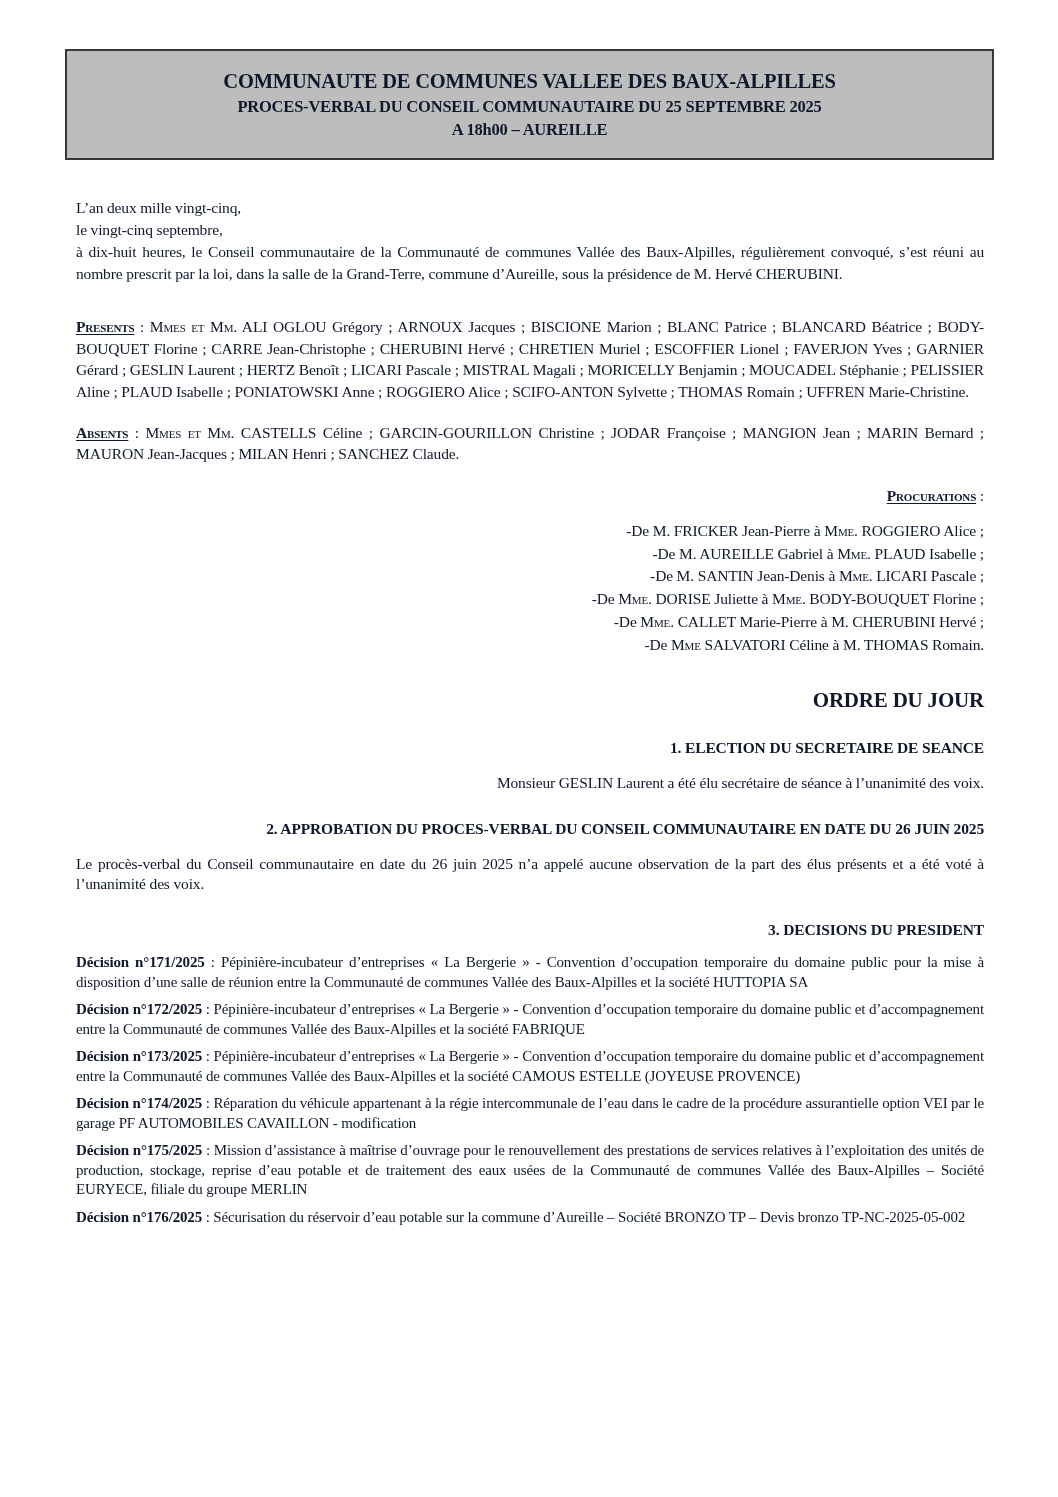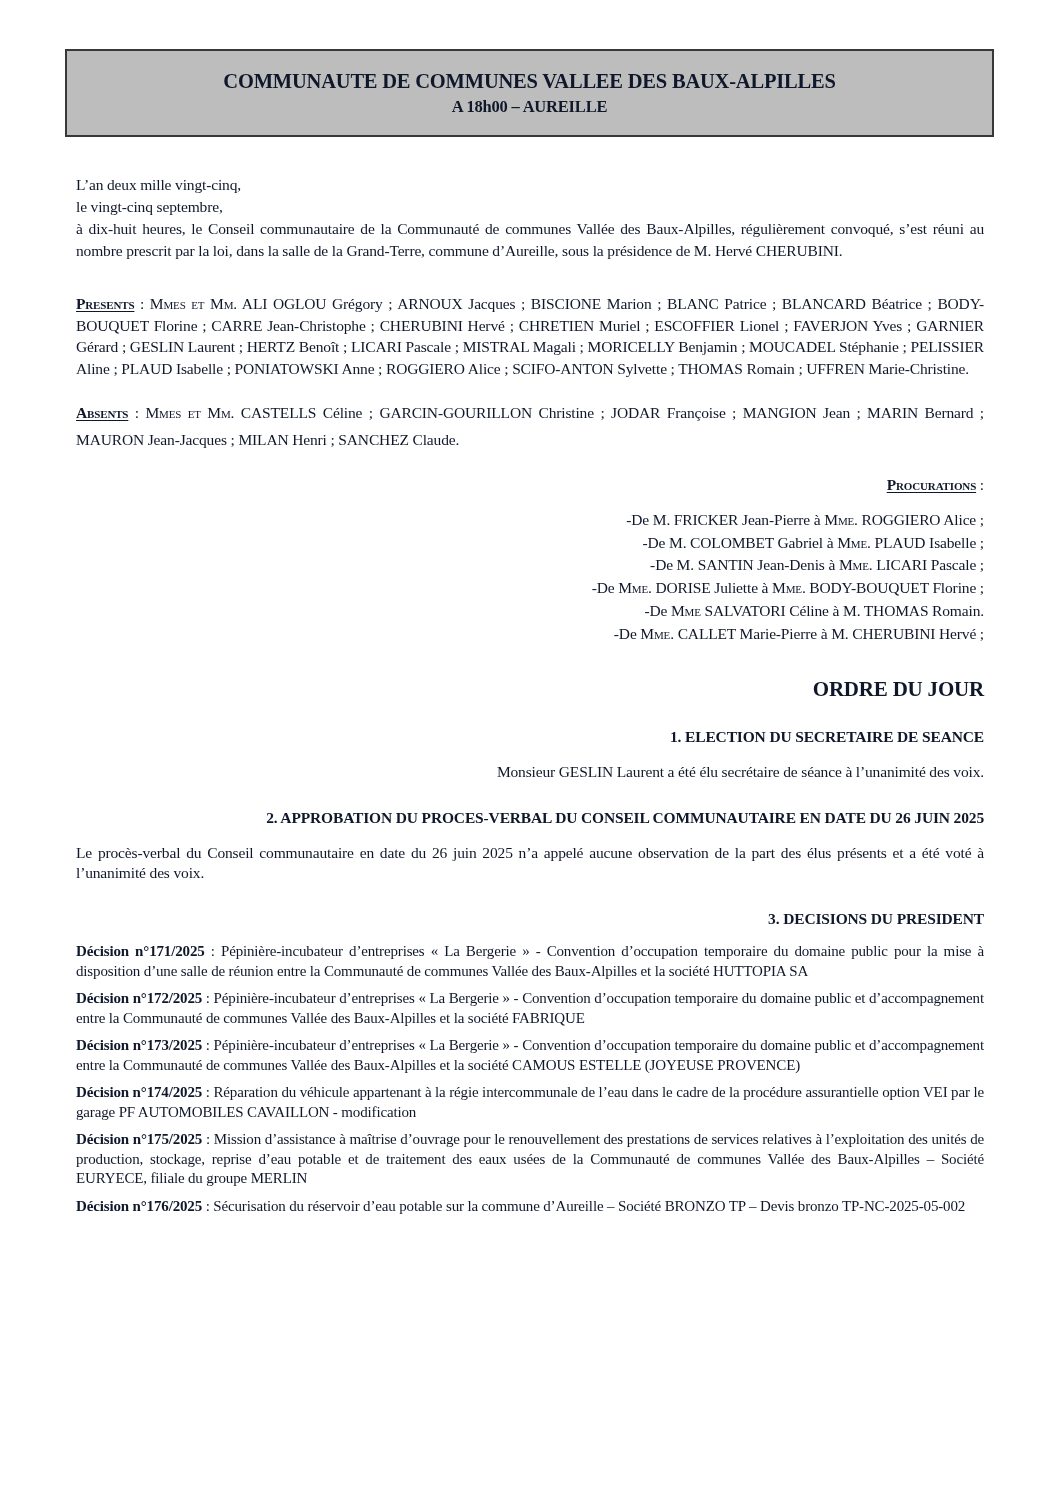--- a/index.html
+++ b/index.html
@@ -25,21 +25,21 @@
   .hb3 { font-size: 16.5px; font-weight: bold; line-height: 23px; letter-spacing: -0.2px; }
 
   .content { margin: 0 74px 0 76px; font-size: 15.5px; letter-spacing: -0.15px; }
 
   .just { text-align: justify; }
   p, h1, h2, ul { margin: 0; padding: 0; text-align: right; }
 
   .intro { margin-top: 37px; line-height: 22px; }
 
   .presents { margin-top: 31px; line-height: 21.5px; }
-  .absents  { margin-top: 20px; line-height: 27px; }
+  .absents  { margin-top: 20px; line-height: 21px; }
   .proc-label { margin-top: 21px; line-height: 21px; }
 
   .sc { font-variant: small-caps; }
   .b  { font-weight: bold; }
   .u  { text-decoration: underline; text-underline-offset: 2px; }
 
   .proc-list { list-style: none; margin-top: 14px; }
   .proc-list li { padding-left: 33px; line-height: 22.7px; }
   .bullet { display: inline-block; width: 29px; }
 
@@ -69,44 +69,45 @@
     letter-spacing: 0;
   }
 </style>
 </head>
 <body>
 
 <div class="page">
 
   <div class="header-box">
     <div class="hb1">COMMUNAUTE DE COMMUNES VALLEE DES BAUX-ALPILLES</div>
+    <div class="hb2">PROCES-VERBAL DU CONSEIL COMMUNAUTAIRE DU 25 SEPTEMBRE 2025</div>
     <div class="hb3">A 18h00 – AUREILLE</div>
   </div>
 
   <div class="content">
 
     <div class="intro">
       <div>L’an deux mille vingt-cinq,</div>
       <div>le vingt-cinq septembre,</div>
       <div class="just">à dix-huit heures, le Conseil communautaire de la Communauté de communes Vallée des Baux-Alpilles, régulièrement convoqué, s’est réuni au nombre prescrit par la loi, dans la salle de la Grand-Terre, commune d’Aureille, sous la présidence de M. Hervé CHERUBINI.</div>
     </div>
 
     <p class="presents just"><span class="sc b u">Presents</span><span> : </span><span class="sc">Mmes et Mm.</span><span> ALI OGLOU Grégory ; ARNOUX Jacques ; BISCIONE Marion ; BLANC Patrice ; BLANCARD Béatrice ; BODY-BOUQUET Florine ; CARRE Jean-Christophe ; CHERUBINI Hervé ; CHRETIEN Muriel ; ESCOFFIER Lionel ; FAVERJON Yves ; GARNIER Gérard ; GESLIN Laurent ; HERTZ Benoît ; LICARI Pascale ; MISTRAL Magali ; MORICELLY Benjamin ; MOUCADEL Stéphanie ; PELISSIER Aline ; PLAUD Isabelle ; PONIATOWSKI Anne ; ROGGIERO Alice ; SCIFO-ANTON Sylvette ; THOMAS Romain ; UFFREN Marie-Christine.</span></p>
 
     <p class="absents just"><span class="sc b u">Absents</span><span> : </span><span class="sc">Mmes et Mm.</span><span> CASTELLS Céline ; GARCIN-GOURILLON Christine ; JODAR Françoise ; MANGION Jean ; MARIN Bernard ; MAURON Jean-Jacques ; MILAN Henri ; SANCHEZ Claude.</span></p>
 
     <p class="proc-label"><span class="sc b u">Procurations</span><span> :</span></p>
 
     <ul class="proc-list">
         <li><span class="bullet">-</span><span><span>De M. FRICKER Jean-Pierre à </span><span class="sc">Mme.</span><span> ROGGIERO Alice ;</span></span></li>
-        <li><span class="bullet">-</span><span><span>De M. COLOMBET Gabriel à </span><span class="sc">Mme.</span><span> PLAUD Isabelle ;</span></span></li>
+        <li><span class="bullet">-</span><span><span>De M. AUREILLE Gabriel à </span><span class="sc">Mme.</span><span> PLAUD Isabelle ;</span></span></li>
         <li><span class="bullet">-</span><span><span>De M. SANTIN Jean-Denis à </span><span class="sc">Mme.</span><span> LICARI Pascale ;</span></span></li>
         <li><span class="bullet">-</span><span><span>De </span><span class="sc">Mme.</span><span> DORISE Juliette à </span><span class="sc">Mme.</span><span> BODY-BOUQUET Florine ;</span></span></li>
+        <li><span class="bullet">-</span><span><span>De </span><span class="sc">Mme.</span><span> CALLET Marie-Pierre à M. CHERUBINI Hervé ;</span></span></li>
         <li><span class="bullet">-</span><span><span>De </span><span class="sc">Mme</span><span> SALVATORI Céline à M. THOMAS Romain.</span></span></li>
-        <li><span class="bullet">-</span><span><span>De </span><span class="sc">Mme.</span><span> CALLET Marie-Pierre à M. CHERUBINI Hervé ;</span></span></li>
       </ul>
 
     <h1 class="ordre">ORDRE DU JOUR</h1>
 
     <h2 class="sec sec-first">1. ELECTION DU SECRETAIRE DE SEANCE</h2>
     <p class="sec-body">Monsieur GESLIN Laurent a été élu secrétaire de séance à l’unanimité des voix.</p>
 
     <h2 class="sec">2. APPROBATION DU PROCES-VERBAL DU CONSEIL COMMUNAUTAIRE EN DATE DU 26 JUIN 2025</h2>
     <p class="sec-body just">Le procès-verbal du Conseil communautaire en date du 26 juin 2025 n’a appelé aucune observation de la part des élus présents et a été voté à l’unanimité des voix.</p>
 

